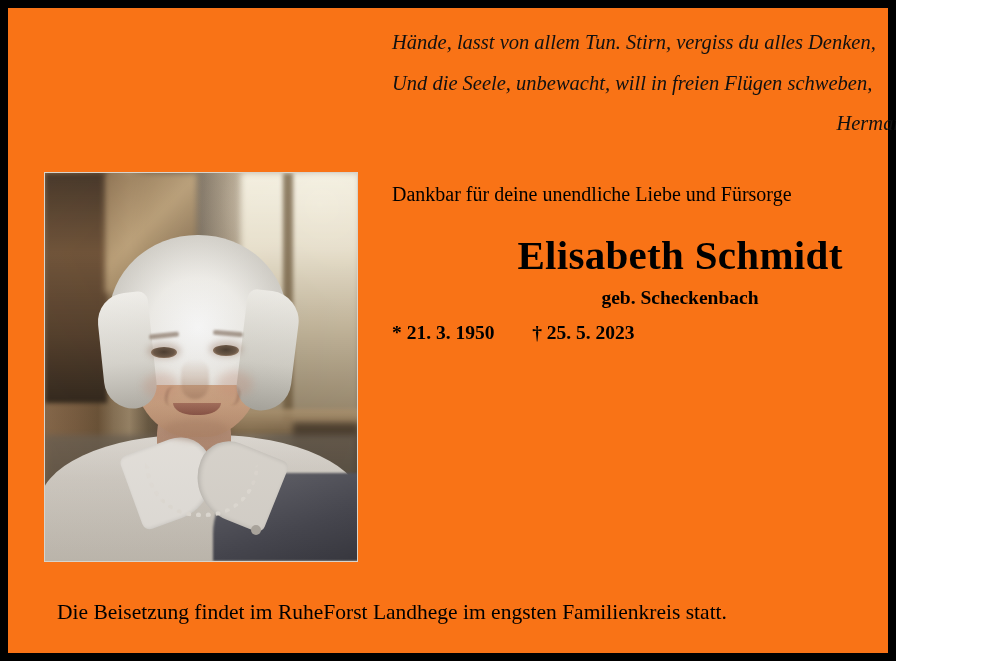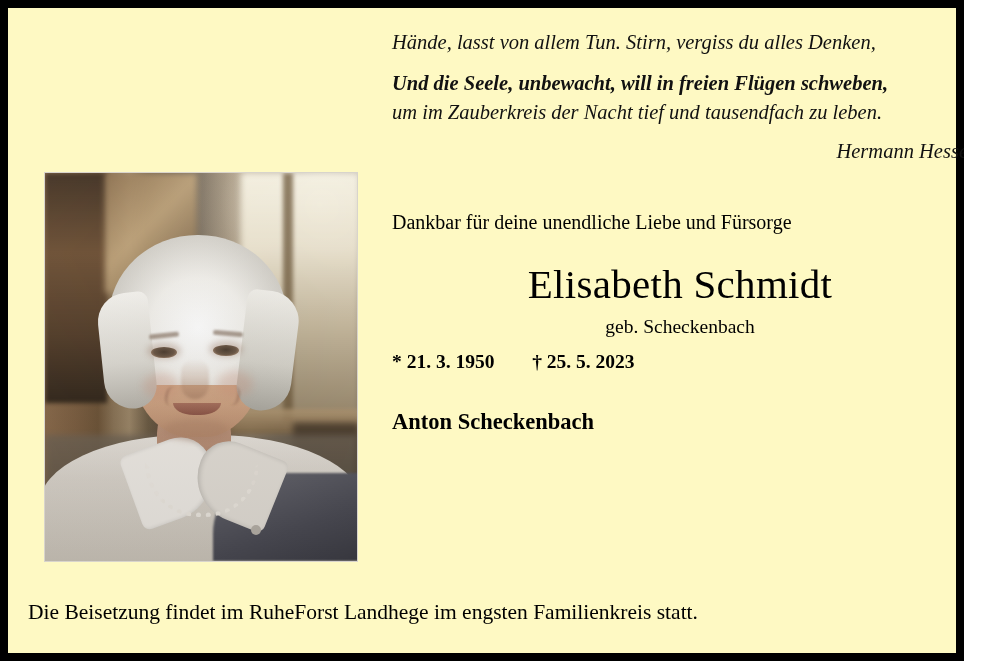--- a/index.html
+++ b/index.html
@@ -5,23 +5,23 @@
   html, body {
     margin: 0;
     padding: 0;
     background: #ffffff;
   }
   body {
     font-family: "Liberation Serif", serif;
   }
   .page {
     position: relative;
-    width: 964px;
+    width: 896px;
     height: 661px;
-    background: #fef9c3;
+    background: #f97316;
     box-sizing: border-box;
     overflow: hidden;
   }
   
   .frame-top,
   .frame-bottom {
     position: absolute;
     left: 0;
     width: 1000px;
     height: 8px;
@@ -309,47 +309,47 @@
     top: 20px;
     width: 576px;
   }
   .poem {
     font-style: italic;
     font-size: 20.5px;
     line-height: 1.38;
     color: #111;
   }
   .poem p { margin: 0; }
-  .poem .stanza2 { margin-top: 13px; font-weight: bold; }
+  .poem .stanza2 { margin-top: 13px; }
   .poem-author {
     font-style: italic;
     font-size: 20.5px;
     text-align: right;
     margin-top: 14px;
     color: #111;
   }
   .intro {
     margin-top: 46px;
     font-size: 20px;
     line-height: 1.34;
     color: #000;
   }
   .intro p { margin: 0; }
   .name {
     margin-top: 24px;
     text-align: center;
-    font-weight: normal;
+    font-weight: bold;
     font-size: 41px;
     letter-spacing: .3px;
     color: #000;
   }
   .maiden {
     margin-top: 8px;
     text-align: center;
-    font-weight: normal;
+    font-weight: bold;
     font-size: 19.5px;
     color: #000;
   }
   .dates {
     margin-top: 13px;
     text-align: left;
     font-weight: bold;
     font-size: 19.5px;
     color: #000;
   }
@@ -359,21 +359,21 @@
     font-weight: bold;
     font-size: 22.5px;
     line-height: 1.33;
     color: #000;
   }
   .mourners div { white-space: nowrap; }
 
   
   .footer {
     position: absolute;
-    left: 20px;
+    left: 49px;
     bottom: 28px;
     width: 910px;
     font-size: 21.5px;
     color: #000;
   }
 </style>
 </head>
 <body>
 
 <div class="page">
@@ -427,39 +427,37 @@
 
         <div class="photo-grain"></div>
       </div>
     </div>
 
     <div class="text-col">
 
       <div class="poem">
         <p>Hände, lasst von allem Tun. Stirn, vergiss du alles Denken,</p>
         <p class="stanza2">Und die Seele, unbewacht, will in freien Flügen schweben,</p>
-        <p>um im Zauberkreis der Nacht tief und tausendfach zu leben.</p>
       </div>
 
       <div class="poem-author">Hermann Hesse</div>
 
       <div class="intro">
         <p>Dankbar für deine unendliche Liebe und Fürsorge</p>
       </div>
 
       <div class="name">Elisabeth Schmidt</div>
       <div class="maiden">geb. Scheckenbach</div>
 
       <div class="dates">
         <span>* 21. 3. 1950</span>
         <span class="sep"></span>
         <span>† 25. 5. 2023</span>
       </div>
 
       <div class="mourners">
-        <div>Anton Scheckenbach</div>
       </div>
     </div>
 
     <div class="footer">Die Beisetzung findet im RuheForst Landhege im engsten Familienkreis statt.</div>
 
   </div>
 </div>
 
 </body></html>

